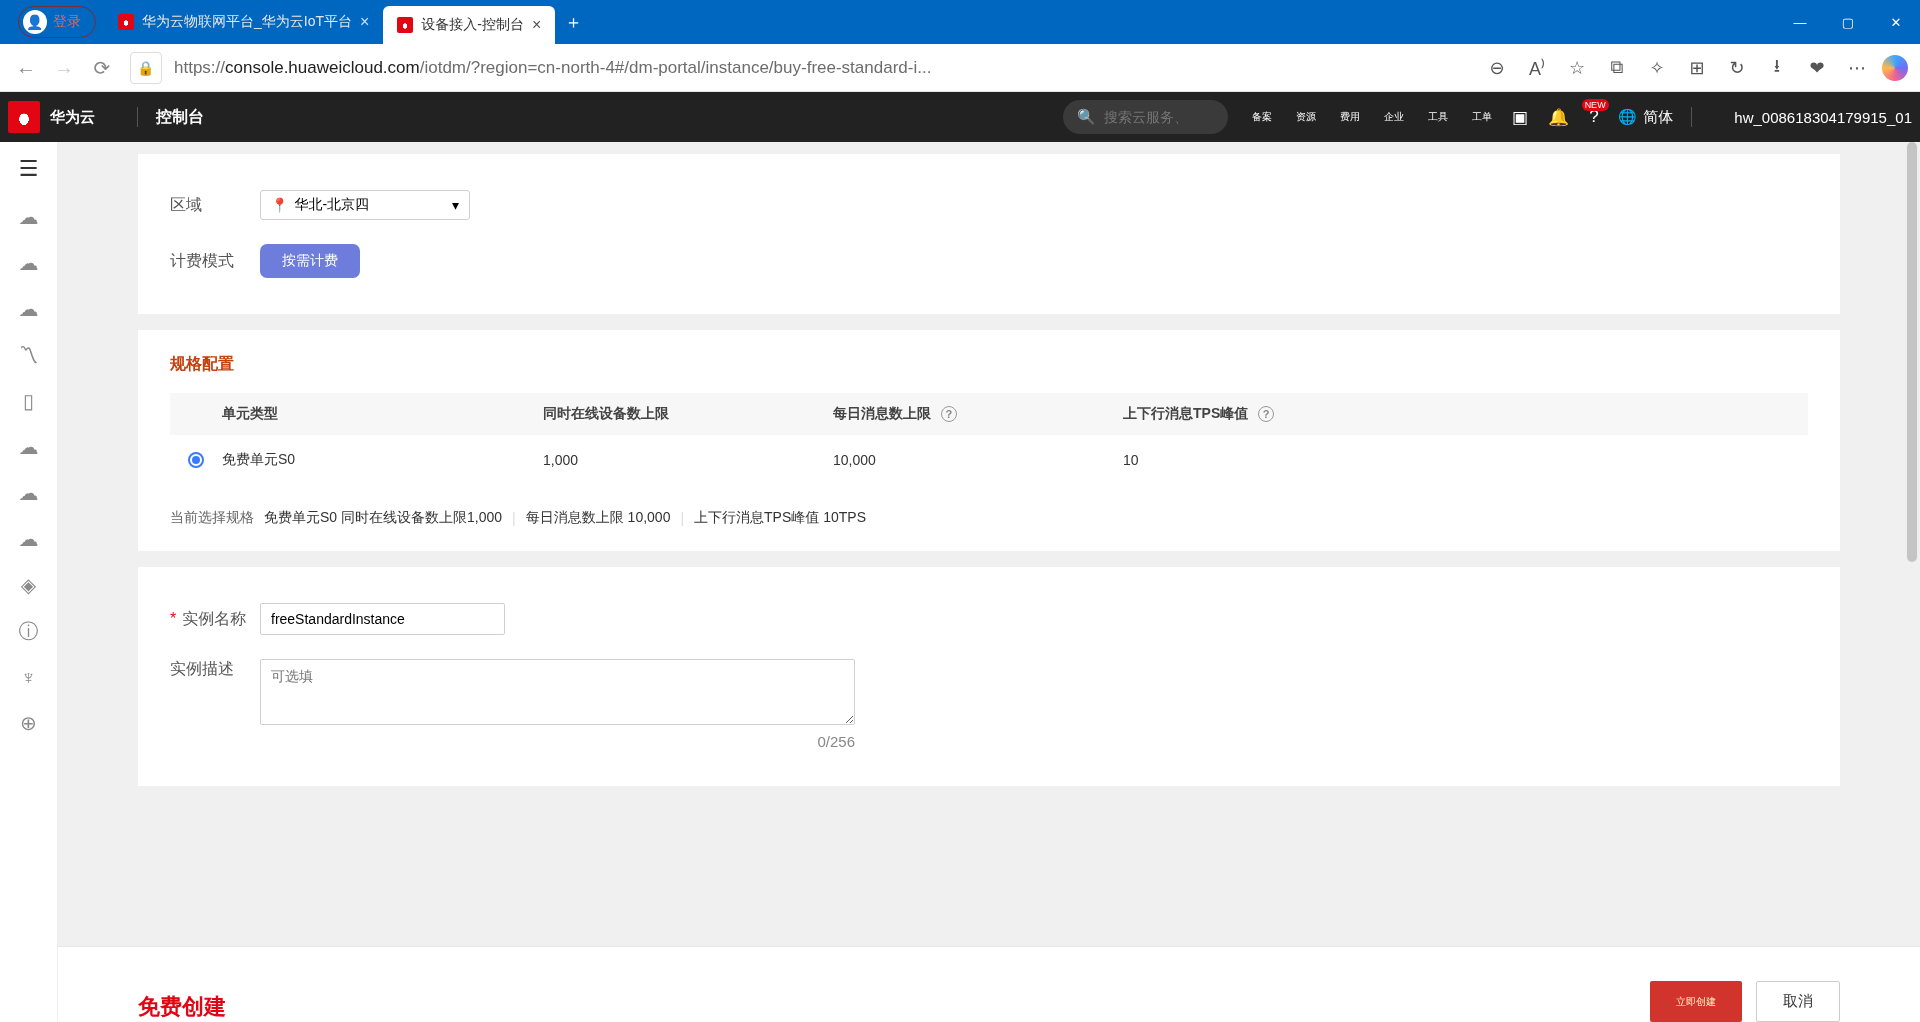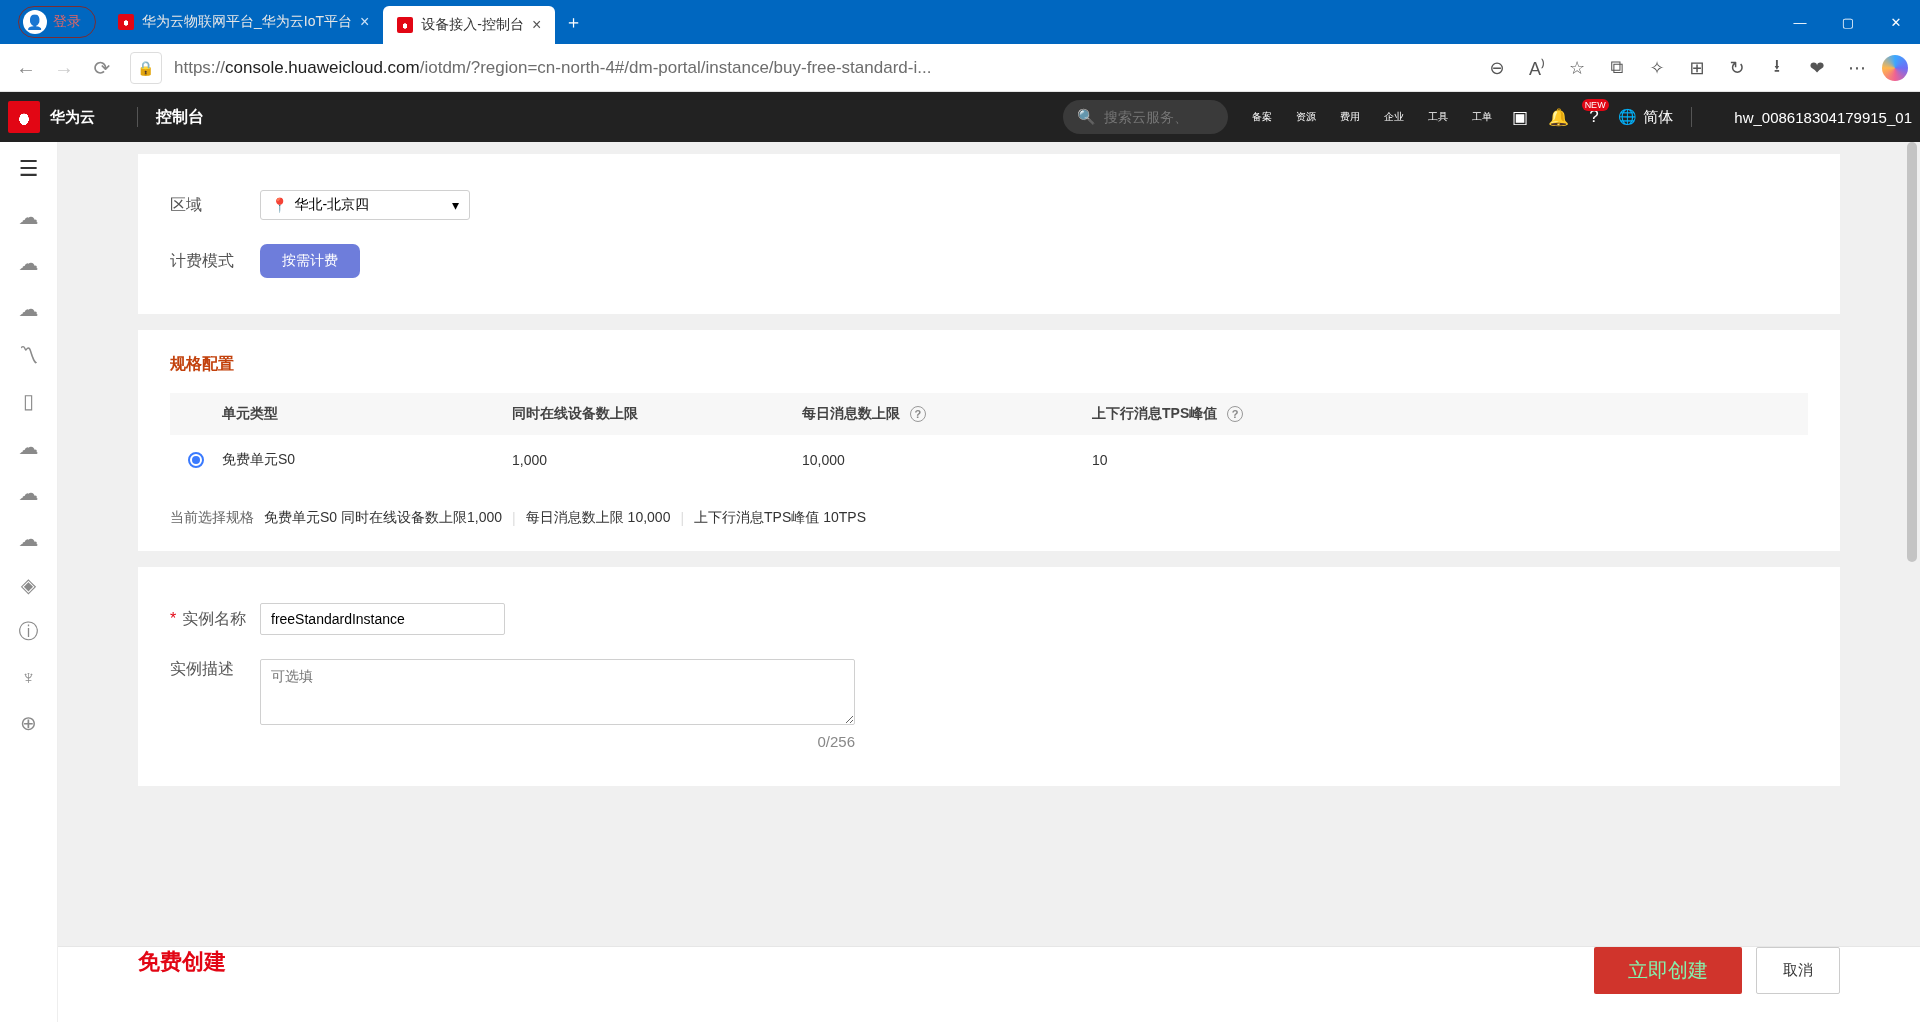--- a/index.html
+++ b/index.html
@@ -57,40 +57,40 @@
     .field-label { width:90px; font-size:16px; color:#555; }
     .region-select { display:flex; align-items:center; border:1px solid #d0d0d0; border-radius:3px; padding:5px 10px; min-width:210px; justify-content:space-between; cursor:pointer; font-size:14px; }
     .region-select .loc { display:flex; align-items:center; gap:6px; }
     .billing-btn { background:#6e7ddb; color:#fff; border:0; padding:8px 22px; font-size:14px; border-radius:7px; cursor:pointer; }
 
     .section-title { font-size:16px; font-weight:700; color:#c2410c; margin-bottom:18px; }
     .spec-head { display:flex; background:#f7f7f7; padding:12px 0; font-size:14px; color:#444; font-weight:600; }
     .spec-row { display:flex; padding:16px 0; font-size:14px; color:#333; align-items:center; }
     .col-radio { width:52px; display:flex; justify-content:center; }
     .col-1 { width:290px; }
-    .col-2 { width:290px; }
+    .col-2 { width:290px;margin-left:31px; }
     .col-3 { width:290px; }
     .col-4 { flex:1; }
     .help-icon { display:inline-flex; width:16px; height:16px; border:1px solid #999; border-radius:50%; font-size:11px; align-items:center; justify-content:center; color:#888; margin-left:6px; }
     .radio { width:16px; height:16px; border:2px solid #3a7afe; border-radius:50%; display:flex; align-items:center; justify-content:center; }
     .radio::after { content:''; width:8px; height:8px; background:#3a7afe; border-radius:50%; }
     .summary-line { margin-top:24px; padding-top:0; font-size:14px; color:#666; display:flex; align-items:center; gap:10px; }
     .summary-line .seg { color:#333; }
     .summary-line .vd { color:#ddd; }
 
     .req::before { content:'*'; color:#e20614; margin-right:6px; }
     .text-input { border:1px solid #d0d0d0; border-radius:2px; padding:7px 10px; font-size:14px; width:245px; }
     .textarea { border:1px solid #d0d0d0; border-radius:2px; padding:8px 10px; font-size:14px; width:595px; height:66px; resize:both; }
     .counter { font-size:15px; color:#888; text-align:right; width:595px; margin-top:4px; }
 
     
-    .footer { position:absolute; left:58px; right:0; bottom:0; height:76px; background:#fff; border-top:1px solid #e6e6e6; display:flex; align-items:flex-start; padding:0 80px; }
+    .footer { position:absolute; left:58px; right:0; bottom:0; height:76px; background:#fff; border-top:1px solid #e6e6e6; display:flex; align-items:flex-end; padding:0 80px; }
     .footer .ftitle { font-size:22px; font-weight:700; color:#e20614; }
     .footer .actions { margin-left:auto; display:flex; gap:14px; }
-    .footer .primary { background:#d0342c; color:#86efac; border:0; padding:10px 34px; font-size:20px; border-radius:2px; cursor:pointer; }
+    .footer .primary { background:#d0342c; color:#fef9c3; border:0; padding:10px 26px; font-size:10px; border-radius:2px; cursor:pointer; }
     .footer .secondary { background:#fff; color:#333; border:1px solid #ccc; padding:10px 26px; font-size:15px; border-radius:2px; cursor:pointer; }
 
     .content-inner { padding-bottom:100px; }
 
     .vscroll { position:absolute; right:2px; top:0; width:12px; height:calc(100% - 76px); }
     .vscroll .thumb { position:absolute; top:0; width:10px; left:1px; height:420px; background:#c4c4c4; border-radius:5px; }
   </style>
 </head>
 <body>
 

